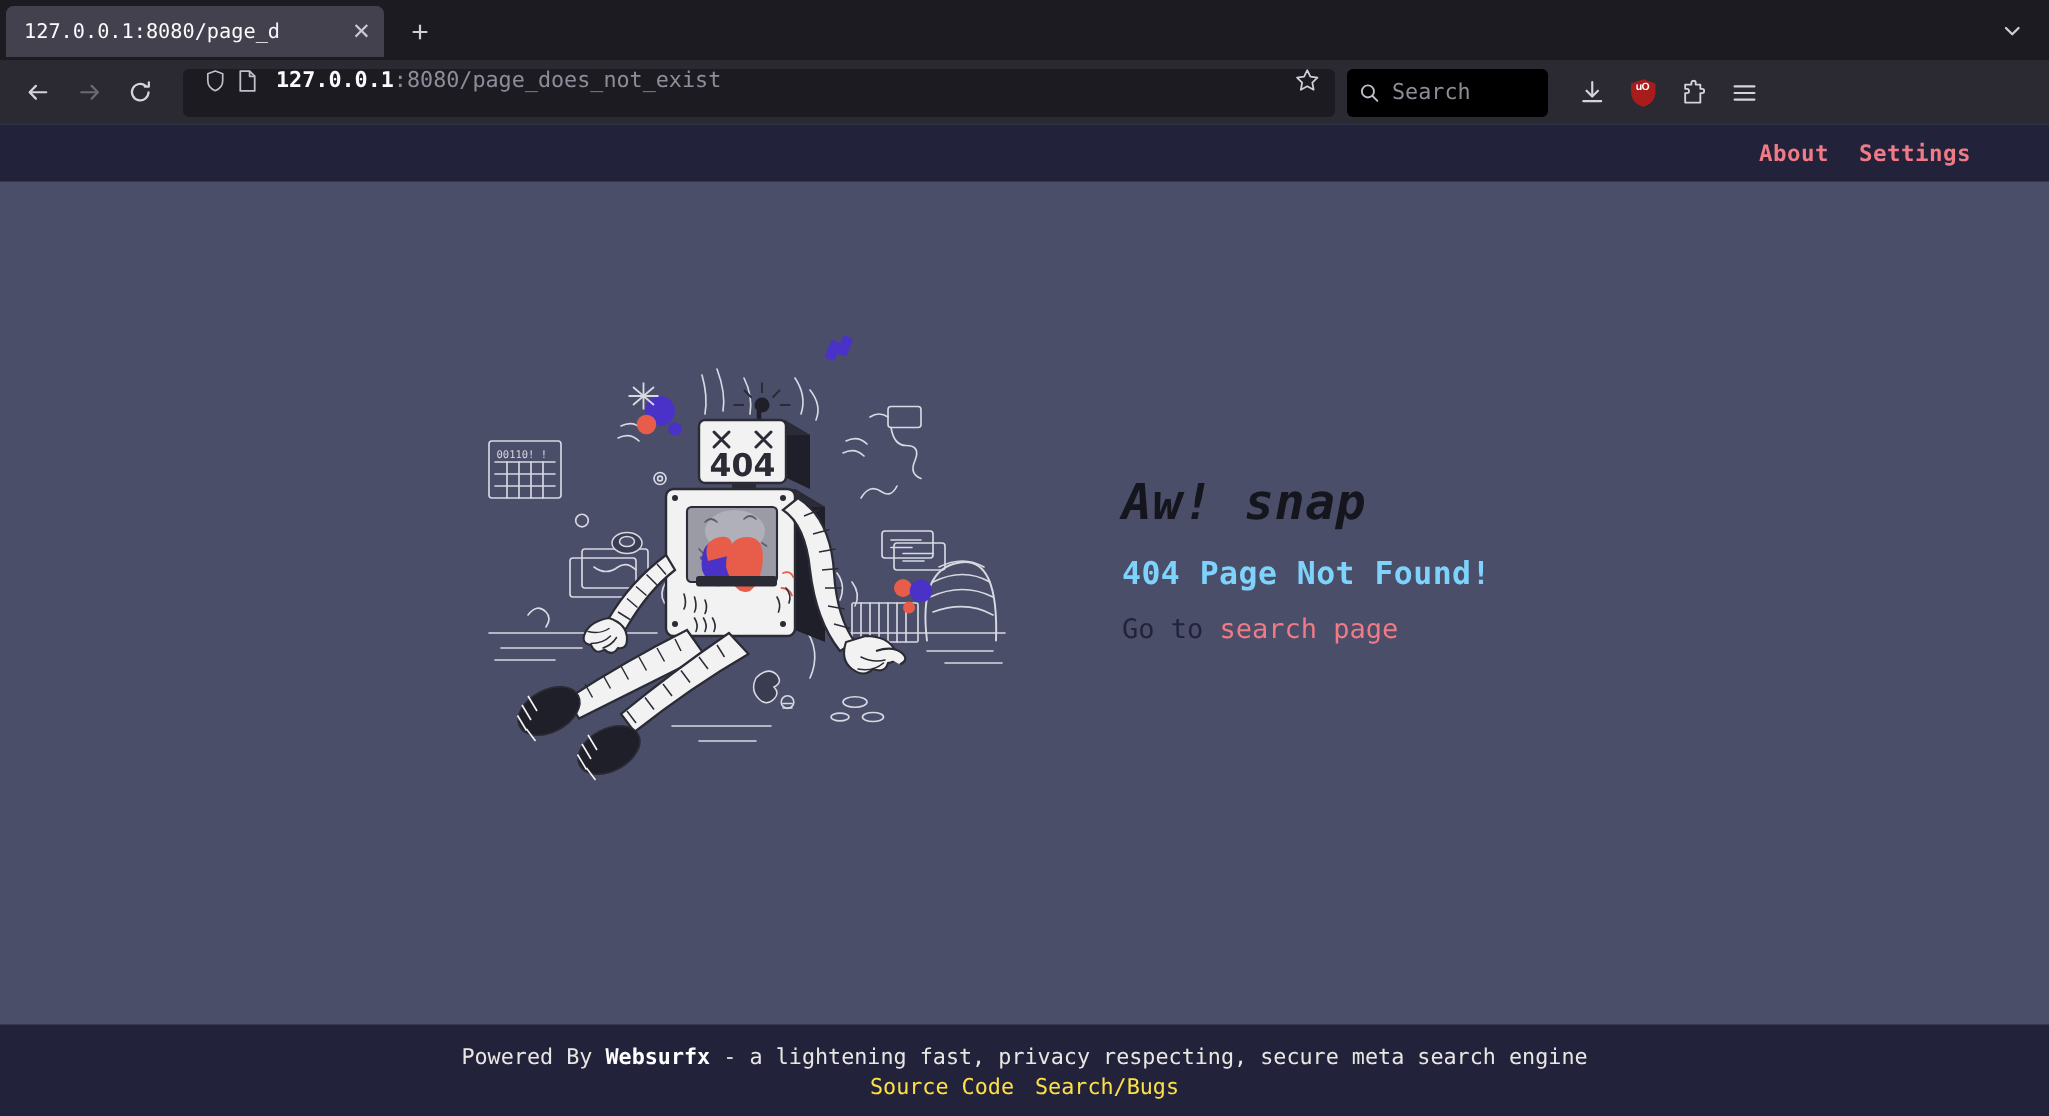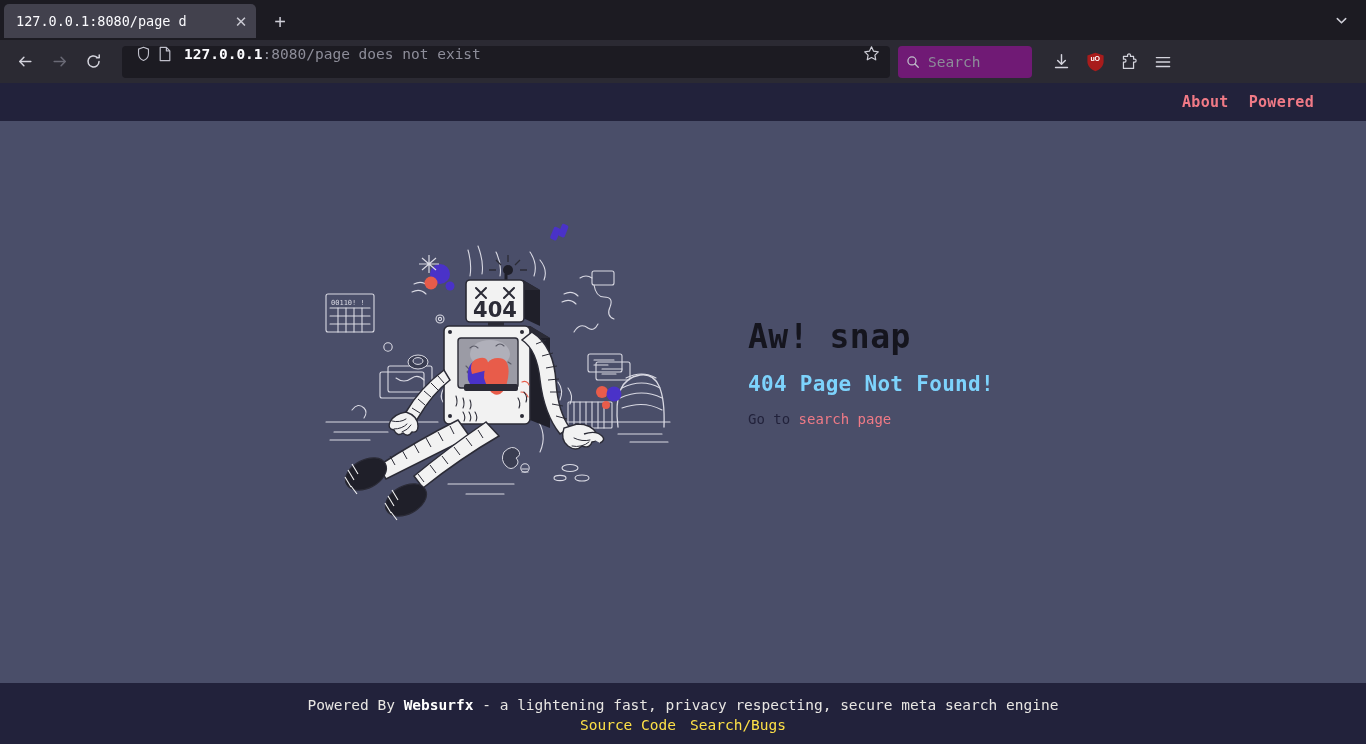--- a/index.html
+++ b/index.html
@@ -121,21 +121,21 @@
   .bookmark-star {
     width: 26px; height: 26px;
     display: flex; align-items: center; justify-content: center;
     color: #cfcfd8;
     flex: 0 0 26px;
   }
 
   .searchbar {
     width: 134px;
     height: 32px;
-    background: #701a75;
+    background: #000000;
     border-radius: 4px;
     display: flex;
     align-items: center;
     padding: 12px 8px;
     flex: 0 0 134px;
     margin-right: 4px;
   }
   .searchbar .sicon { color: #bfbfca; display: flex; align-items: center; }
   .searchbar .sph {
     margin-left: 8px;
@@ -209,32 +209,33 @@
   .illustration svg { display: block; width: 370px; height: 300px; }
 
   .errtext { flex: 0 0 auto; width: 300px; }
   .errtext h1 {
     font-family: "DejaVu Sans Mono", monospace;
     font-size: 33px;
     font-weight: bold;
     color: #15151e;
     letter-spacing: 0.5px;
     margin-bottom: 16px;
+    font-style: italic;
   }
   .errtext h2 {
     font-family: "DejaVu Sans Mono", monospace;
     font-size: 21px;
     font-weight: bold;
     color: #7dd3fc;
     letter-spacing: 0.3px;
     margin-bottom: 15px;
   }
   .errtext p {
     font-family: "DejaVu Sans Mono", monospace;
-    font-size: 14px;
+    font-size: 18px;
     color: #22223b;
   }
   .errtext p a {
     color: #f07a86;
     text-decoration: none;
   }
 
   .site-footer {
     flex: 0 0 61px;
     background: #22223b;
@@ -356,21 +357,21 @@
             <path d="M2.4 13.4 H15.6"></path>
           </svg>
       </div>
     </div>
   </div>
 
   <div class="viewport">
 
     <div class="site-header">
       <a href="#">About</a>
-      <a href="#">Powered</a>
+      <a href="#">Settings</a>
     </div>
 
     <div class="main">
 
       <div class="illustration">
         <svg viewBox="0 0 370 300" xmlns="http://www.w3.org/2000/svg">
           <g stroke="#d9d9e3" stroke-width="1.1" fill="none" stroke-linecap="round">
 
             <path d="M8 200 H120"></path>
               <path d="M16 210 H70"></path>

